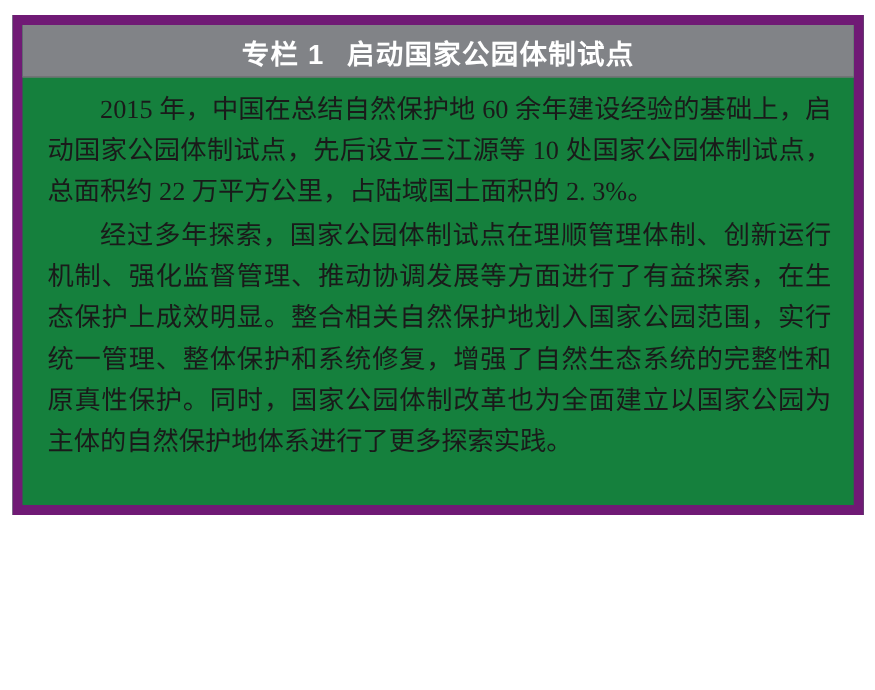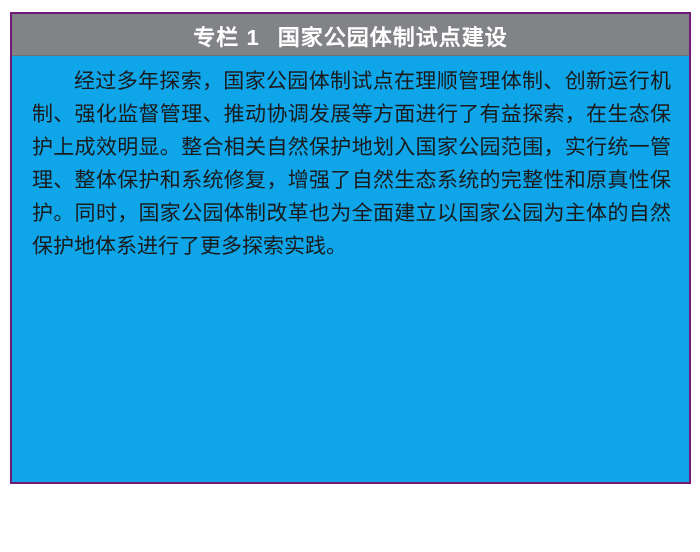--- a/index.html
+++ b/index.html
@@ -13,23 +13,23 @@
     position: relative;
     background: #ffffff;
     font-family: "Liberation Serif", "DejaVu Serif", serif;
     overflow: hidden;
   }
   .panel {
     position: absolute;
     left: 10px;
     top: 12px;
     width: 681px;
-    height: 472px;
-    border: 2px solid #701a75;
-    background: #0ea5e9;
+    height: 400px;
+    border: 8px solid #701a75;
+    background: #15803d;
   }
   .panel-header {
     height: 42px;
     background: #818387;
     border-bottom: 1px solid #6d6f72;
     display: flex;
     align-items: center;
     justify-content: center;
     gap: 18px;
     color: #ffffff;
@@ -50,18 +50,19 @@
     margin: 0 0 2px 0;
     text-indent: 2em;
   }
 </style>
 </head>
 <body>
 
 <div class="panel">
   <div class="panel-header">
     <span class="hdr-label">专栏 1</span>
-    <span class="hdr-title">国家公园体制试点建设</span>
+    <span class="hdr-title">启动国家公园体制试点</span>
   </div>
   <div class="panel-body">
+    <p>2015 年，中国在总结自然保护地 60 余年建设经验的基础上，启动国家公园体制试点，先后设立三江源等 10 处国家公园体制试点，总面积约 22 万平方公里，占陆域国土面积的 2. 3%。</p>
     <p>经过多年探索，国家公园体制试点在理顺管理体制、创新运行机制、强化监督管理、推动协调发展等方面进行了有益探索，在生态保护上成效明显。整合相关自然保护地划入国家公园范围，实行统一管理、整体保护和系统修复，增强了自然生态系统的完整性和原真性保护。同时，国家公园体制改革也为全面建立以国家公园为主体的自然保护地体系进行了更多探索实践。</p>
   </div>
 </div>
 
 </body></html>

